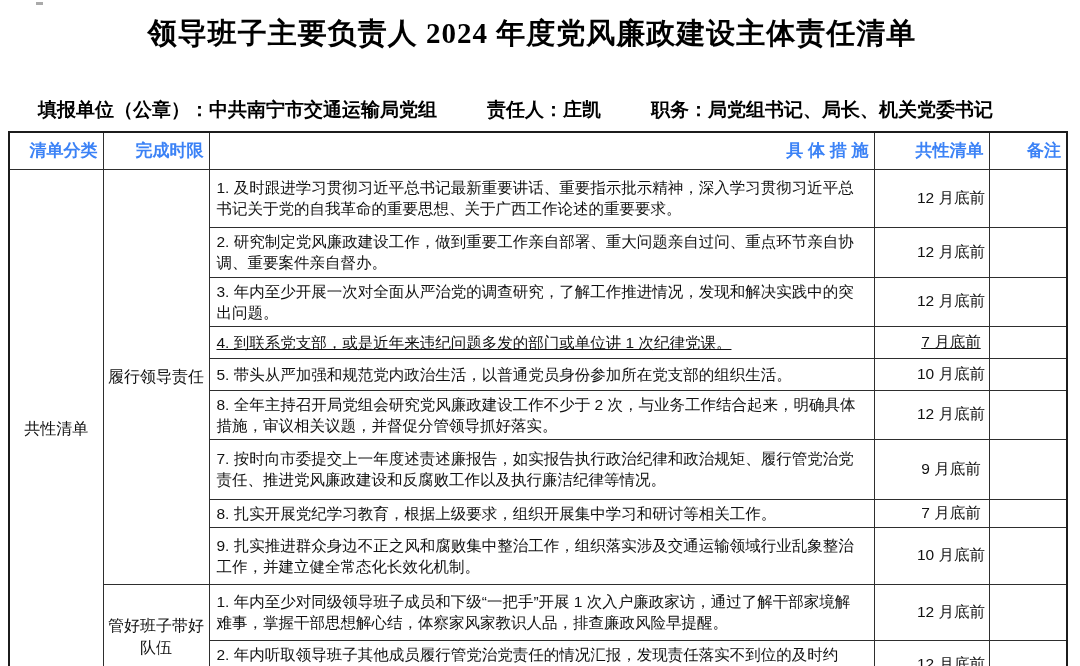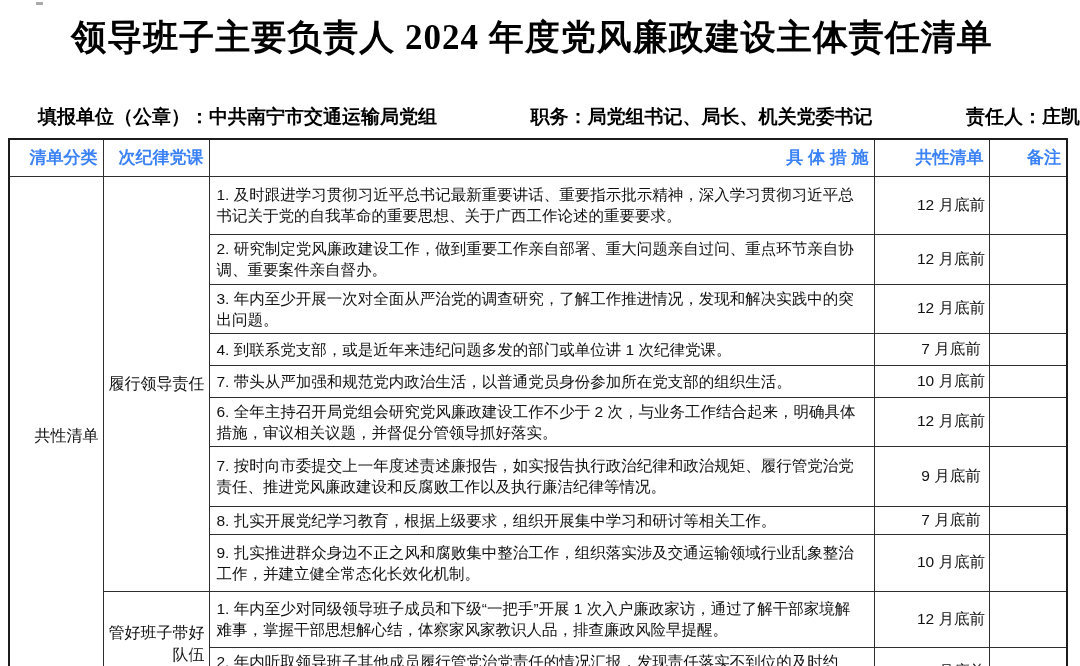--- a/index.html
+++ b/index.html
@@ -18,35 +18,34 @@
     left: 36px;
     top: 2px;
     width: 7px;
     height: 3px;
     background: #aaaaaa;
   }
   .doc-title {
     margin: 14px 16px 0 0;
     text-align: center;
     font-family: "Liberation Serif", serif;
-    font-size: 35px;
+    font-size: 29px;
     font-weight: bold;
     letter-spacing: 1px;
     color: #000000;
   }
   .info-line {
     margin: 43px 0 0 38px;
     font-family: "Liberation Serif", serif;
     font-size: 19px;
     font-weight: bold;
     display: flex;
-    gap: 29px;
+    gap: 50px;
     white-space: nowrap;
     color: #000000;
-    justify-content: space-between;
   }
   table.responsibility {
     border-collapse: collapse;
     table-layout: fixed;
     width: 1058px;
     margin: 8px 0 0 8px;
     border: 2px solid #1c1c1c;
     border-bottom-width: 3px;
   }
   table.responsibility th,
@@ -57,21 +56,21 @@
   }
   table.responsibility th {
     font-size: 17px;
     font-weight: bold;
     text-align: right;
     padding: 5px;
     color: #3b82f6;
   }
   td.category-cell,
   td.project-cell {
-    text-align: right;
+    text-align: center;
     font-size: 16px;
     padding: 2px 4px;
     line-height: 22px;
     color: #111111;
   }
   td.measure-cell {
     text-align: left;
     font-size: 15.5px;
     line-height: 21px;
     padding: 3px 8px 3px 7px;
@@ -89,36 +88,36 @@
 </style>
 </head>
 <body>
 
 <div class="stray-mark"></div>
 
 <h1 class="doc-title">领导班子主要负责人 2024 年度党风廉政建设主体责任清单</h1>
 
 <div class="info-line">
   <span>填报单位（公章）：中共南宁市交通运输局党组</span>
+  <span>责任人：庄凯</span>
   <span>职务：局党组书记、局长、机关党委书记</span>
-  <span>责任人：庄凯</span>
 </div>
 
 <table class="responsibility">
   <colgroup>
     <col style="width:94px">
     <col style="width:106px">
     <col style="width:665px">
     <col style="width:115px">
     <col style="width:78px">
   </colgroup>
   <thead>
     <tr style="height:37px">
       <th>清单分类</th>
-      <th>次纪律党课</th>
+      <th>完成时限</th>
       <th>具 体 措 施</th>
       <th>共性清单</th>
       <th>备注</th>
     </tr>
   </thead>
   <tbody id="table-body">
       <tr style="height: 58px;">
         <td class="category-cell" rowspan="11">共性清单</td>
         <td class="project-cell" rowspan="9">履行领导责任</td>
         <td class="measure-cell">1. 及时跟进学习贯彻习近平总书记最新重要讲话、重要指示批示精神，深入学习贯彻习近平总书记关于党的自我革命的重要思想、关于广西工作论述的重要要求。</td>
@@ -128,32 +127,32 @@
       <tr style="height: 50px;">
         <td class="measure-cell">2. 研究制定党风廉政建设工作，做到重要工作亲自部署、重大问题亲自过问、重点环节亲自协调、重要案件亲自督办。</td>
         <td class="deadline-cell">12 月底前</td>
         <td class="remark-cell"></td>
       </tr>
       <tr style="height: 33px;">
         <td class="measure-cell">3. 年内至少开展一次对全面从严治党的调查研究，了解工作推进情况，发现和解决实践中的突出问题。</td>
         <td class="deadline-cell">12 月底前</td>
         <td class="remark-cell"></td>
       </tr>
-      <tr style="height: 32px;">
+      <tr style="height: 32px; text-decoration: underline;">
         <td class="measure-cell">4. 到联系党支部，或是近年来违纪问题多发的部门或单位讲 1 次纪律党课。</td>
         <td class="deadline-cell">7 月底前</td>
         <td class="remark-cell"></td>
       </tr>
       <tr style="height: 32px;">
-        <td class="measure-cell">7. 带头从严加强和规范党内政治生活，以普通党员身份参加所在党支部的组织生活。</td>
+        <td class="measure-cell">5. 带头从严加强和规范党内政治生活，以普通党员身份参加所在党支部的组织生活。</td>
         <td class="deadline-cell">10 月底前</td>
         <td class="remark-cell"></td>
       </tr>
       <tr style="height: 48px;">
-        <td class="measure-cell">6. 全年主持召开局党组会研究党风廉政建设工作不少于 2 次，与业务工作结合起来，明确具体措施，审议相关议题，并督促分管领导抓好落实。</td>
+        <td class="measure-cell">8. 全年主持召开局党组会研究党风廉政建设工作不少于 2 次，与业务工作结合起来，明确具体措施，审议相关议题，并督促分管领导抓好落实。</td>
         <td class="deadline-cell">12 月底前</td>
         <td class="remark-cell"></td>
       </tr>
       <tr style="height: 60px;">
         <td class="measure-cell">7. 按时向市委提交上一年度述责述廉报告，如实报告执行政治纪律和政治规矩、履行管党治党责任、推进党风廉政建设和反腐败工作以及执行廉洁纪律等情况。</td>
         <td class="deadline-cell">9 月底前</td>
         <td class="remark-cell"></td>
       </tr>
       <tr style="height: 28px;">
         <td class="measure-cell">8. 扎实开展党纪学习教育，根据上级要求，组织开展集中学习和研讨等相关工作。</td>

